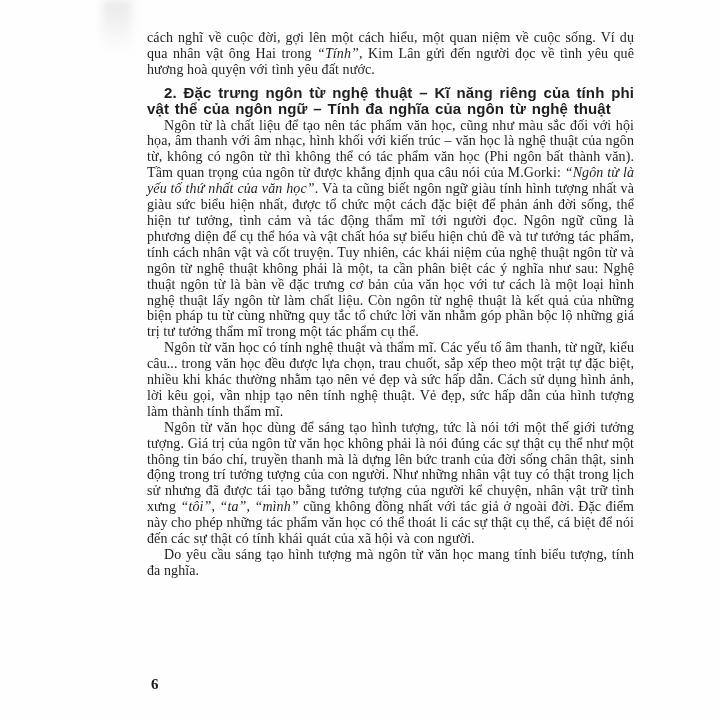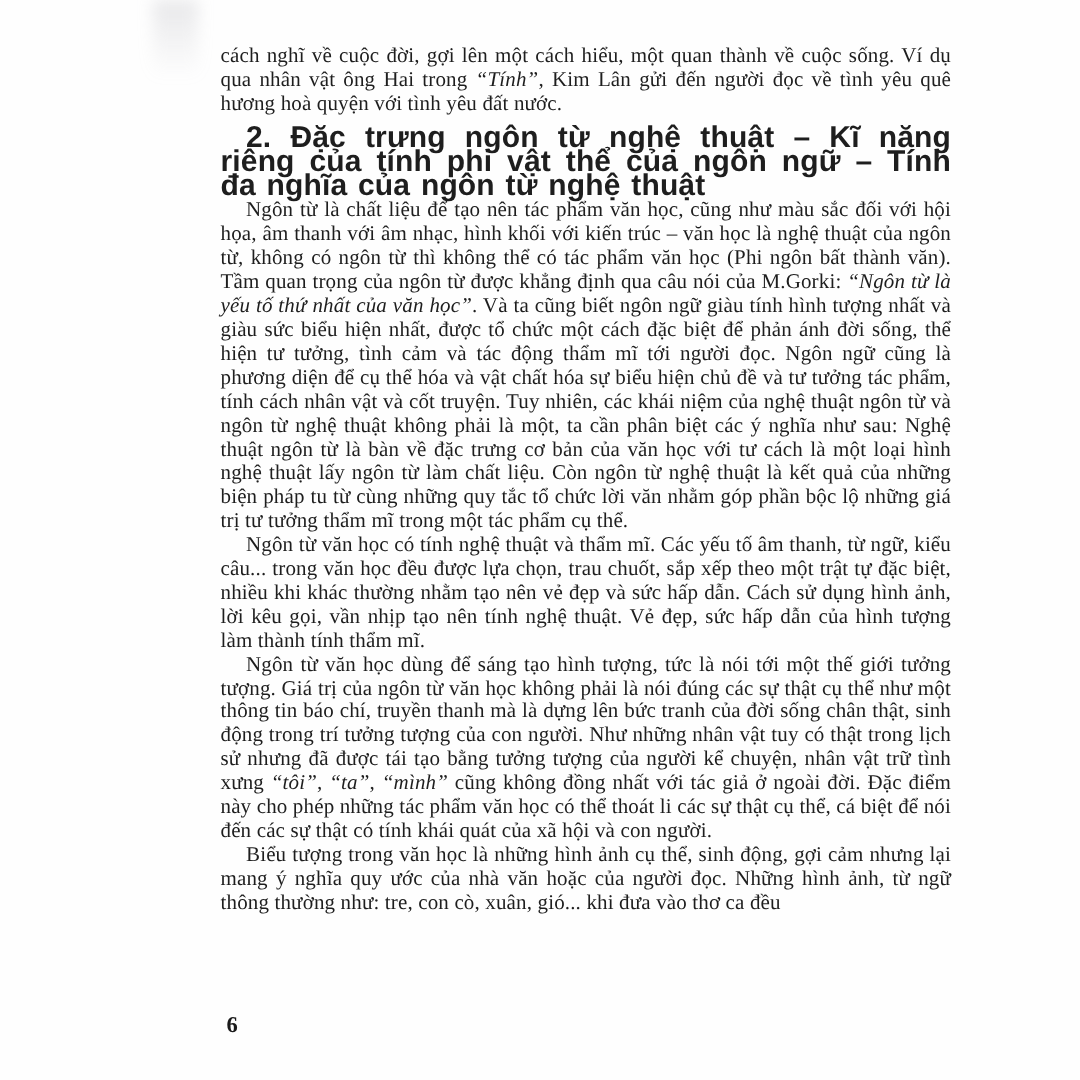--- a/index.html
+++ b/index.html
@@ -35,21 +35,21 @@
     text-align: justify;
     font-size: 14px;
     line-height: 15.9px;
     letter-spacing: 0.1px;
   }
   .block { margin: 0; text-indent: 17px; }
   .block.continuation { text-indent: 0; }
   .block.heading {
     font-family: "Liberation Sans", sans-serif;
     font-weight: bold;
-    font-size: 20px;
+    font-size: 15px;
     margin-top: 7px;
     margin-bottom: 1px;
     word-spacing: 1.5px;
   }
   .block.subheading {
     font-weight: bold;
     font-style: italic;
     font-size: 14.6px;
     margin-bottom: 2px;
     word-spacing: 1px;
@@ -63,21 +63,21 @@
     font-size: 15px;
     color: #1a1a1a;
   }
 </style>
 </head>
 <body>
 
 <div class="page">
   <div class="smudge-left"></div>
   <div class="text-column">
-      <div class="block continuation"><span>cách nghĩ về cuộc đời, gợi lên một cách hiểu, một quan thành về cuộc sống. Ví dụ qua nhân vật ông Hai trong </span><span class="it">“Tính”</span><span>, Kim Lân gửi đến người đọc về tình yêu quê hương hoà quyện với tình yêu đất nước.</span></div>
+      <div class="block continuation"><span>cách nghĩ về cuộc đời, gợi lên một cách hiểu, một quan niệm về cuộc sống. Ví dụ qua nhân vật ông Hai trong </span><span class="it">“Tính”</span><span>, Kim Lân gửi đến người đọc về tình yêu quê hương hoà quyện với tình yêu đất nước.</span></div>
       <div class="block heading"><span>2. Đặc trưng ngôn từ nghệ thuật – Kĩ năng riêng của tính phi vật thể của ngôn ngữ – Tính đa nghĩa của ngôn từ nghệ thuật</span></div>
       <div class="block body"><span>Ngôn từ là chất liệu để tạo nên tác phẩm văn học, cũng như màu sắc đối với hội họa, âm thanh với âm nhạc, hình khối với kiến trúc – văn học là nghệ thuật của ngôn từ, không có ngôn từ thì không thể có tác phẩm văn học (Phi ngôn bất thành văn). Tầm quan trọng của ngôn từ được khẳng định qua câu nói của M.Gorki: </span><span class="it">“Ngôn từ là yếu tố thứ nhất của văn học”</span><span>. Và ta cũng biết ngôn ngữ giàu tính hình tượng nhất và giàu sức biểu hiện nhất, được tổ chức một cách đặc biệt để phản ánh đời sống, thể hiện tư tưởng, tình cảm và tác động thẩm mĩ tới người đọc. Ngôn ngữ cũng là phương diện để cụ thể hóa và vật chất hóa sự biểu hiện chủ đề và tư tưởng tác phẩm, tính cách nhân vật và cốt truyện. Tuy nhiên, các khái niệm của nghệ thuật ngôn từ và ngôn từ nghệ thuật không phải là một, ta cần phân biệt các ý nghĩa như sau: Nghệ thuật ngôn từ là bàn về đặc trưng cơ bản của văn học với tư cách là một loại hình nghệ thuật lấy ngôn từ làm chất liệu. Còn ngôn từ nghệ thuật là kết quả của những biện pháp tu từ cùng những quy tắc tổ chức lời văn nhằm góp phần bộc lộ những giá trị tư tưởng thẩm mĩ trong một tác phẩm cụ thể.</span></div>
       <div class="block body"><span>Ngôn từ văn học có tính nghệ thuật và thẩm mĩ. Các yếu tố âm thanh, từ ngữ, kiểu câu... trong văn học đều được lựa chọn, trau chuốt, sắp xếp theo một trật tự đặc biệt, nhiều khi khác thường nhằm tạo nên vẻ đẹp và sức hấp dẫn. Cách sử dụng hình ảnh, lời kêu gọi, vần nhịp tạo nên tính nghệ thuật. Vẻ đẹp, sức hấp dẫn của hình tượng làm thành tính thẩm mĩ.</span></div>
       <div class="block body"><span>Ngôn từ văn học dùng để sáng tạo hình tượng, tức là nói tới một thế giới tưởng tượng. Giá trị của ngôn từ văn học không phải là nói đúng các sự thật cụ thể như một thông tin báo chí, truyền thanh mà là dựng lên bức tranh của đời sống chân thật, sinh động trong trí tưởng tượng của con người. Như những nhân vật tuy có thật trong lịch sử nhưng đã được tái tạo bằng tưởng tượng của người kể chuyện, nhân vật trữ tình xưng </span><span class="it">“tôi”</span><span>, </span><span class="it">“ta”</span><span>, </span><span class="it">“mình”</span><span> cũng không đồng nhất với tác giả ở ngoài đời. Đặc điểm này cho phép những tác phẩm văn học có thể thoát li các sự thật cụ thể, cá biệt để nói đến các sự thật có tính khái quát của xã hội và con người.</span></div>
-      <div class="block body"><span>Biểu tượng trong văn học là những hình ảnh cụ thể, sinh động, gợi cảm nhưng lại mang ý nghĩa quy ước của nhà văn hoặc của người đọc. Những hình ảnh, từ ngữ thông thường như: tre, con cò, xuân, gió... khi đưa vào thơ ca đều</span></div>
+      <div class="block body"><span>Do yêu cầu sáng tạo hình tượng mà ngôn từ văn học mang tính biểu tượng, tính đa nghĩa.</span></div>
     </div>
   <div class="page-number">6</div>
 </div>
 
 </body></html>

